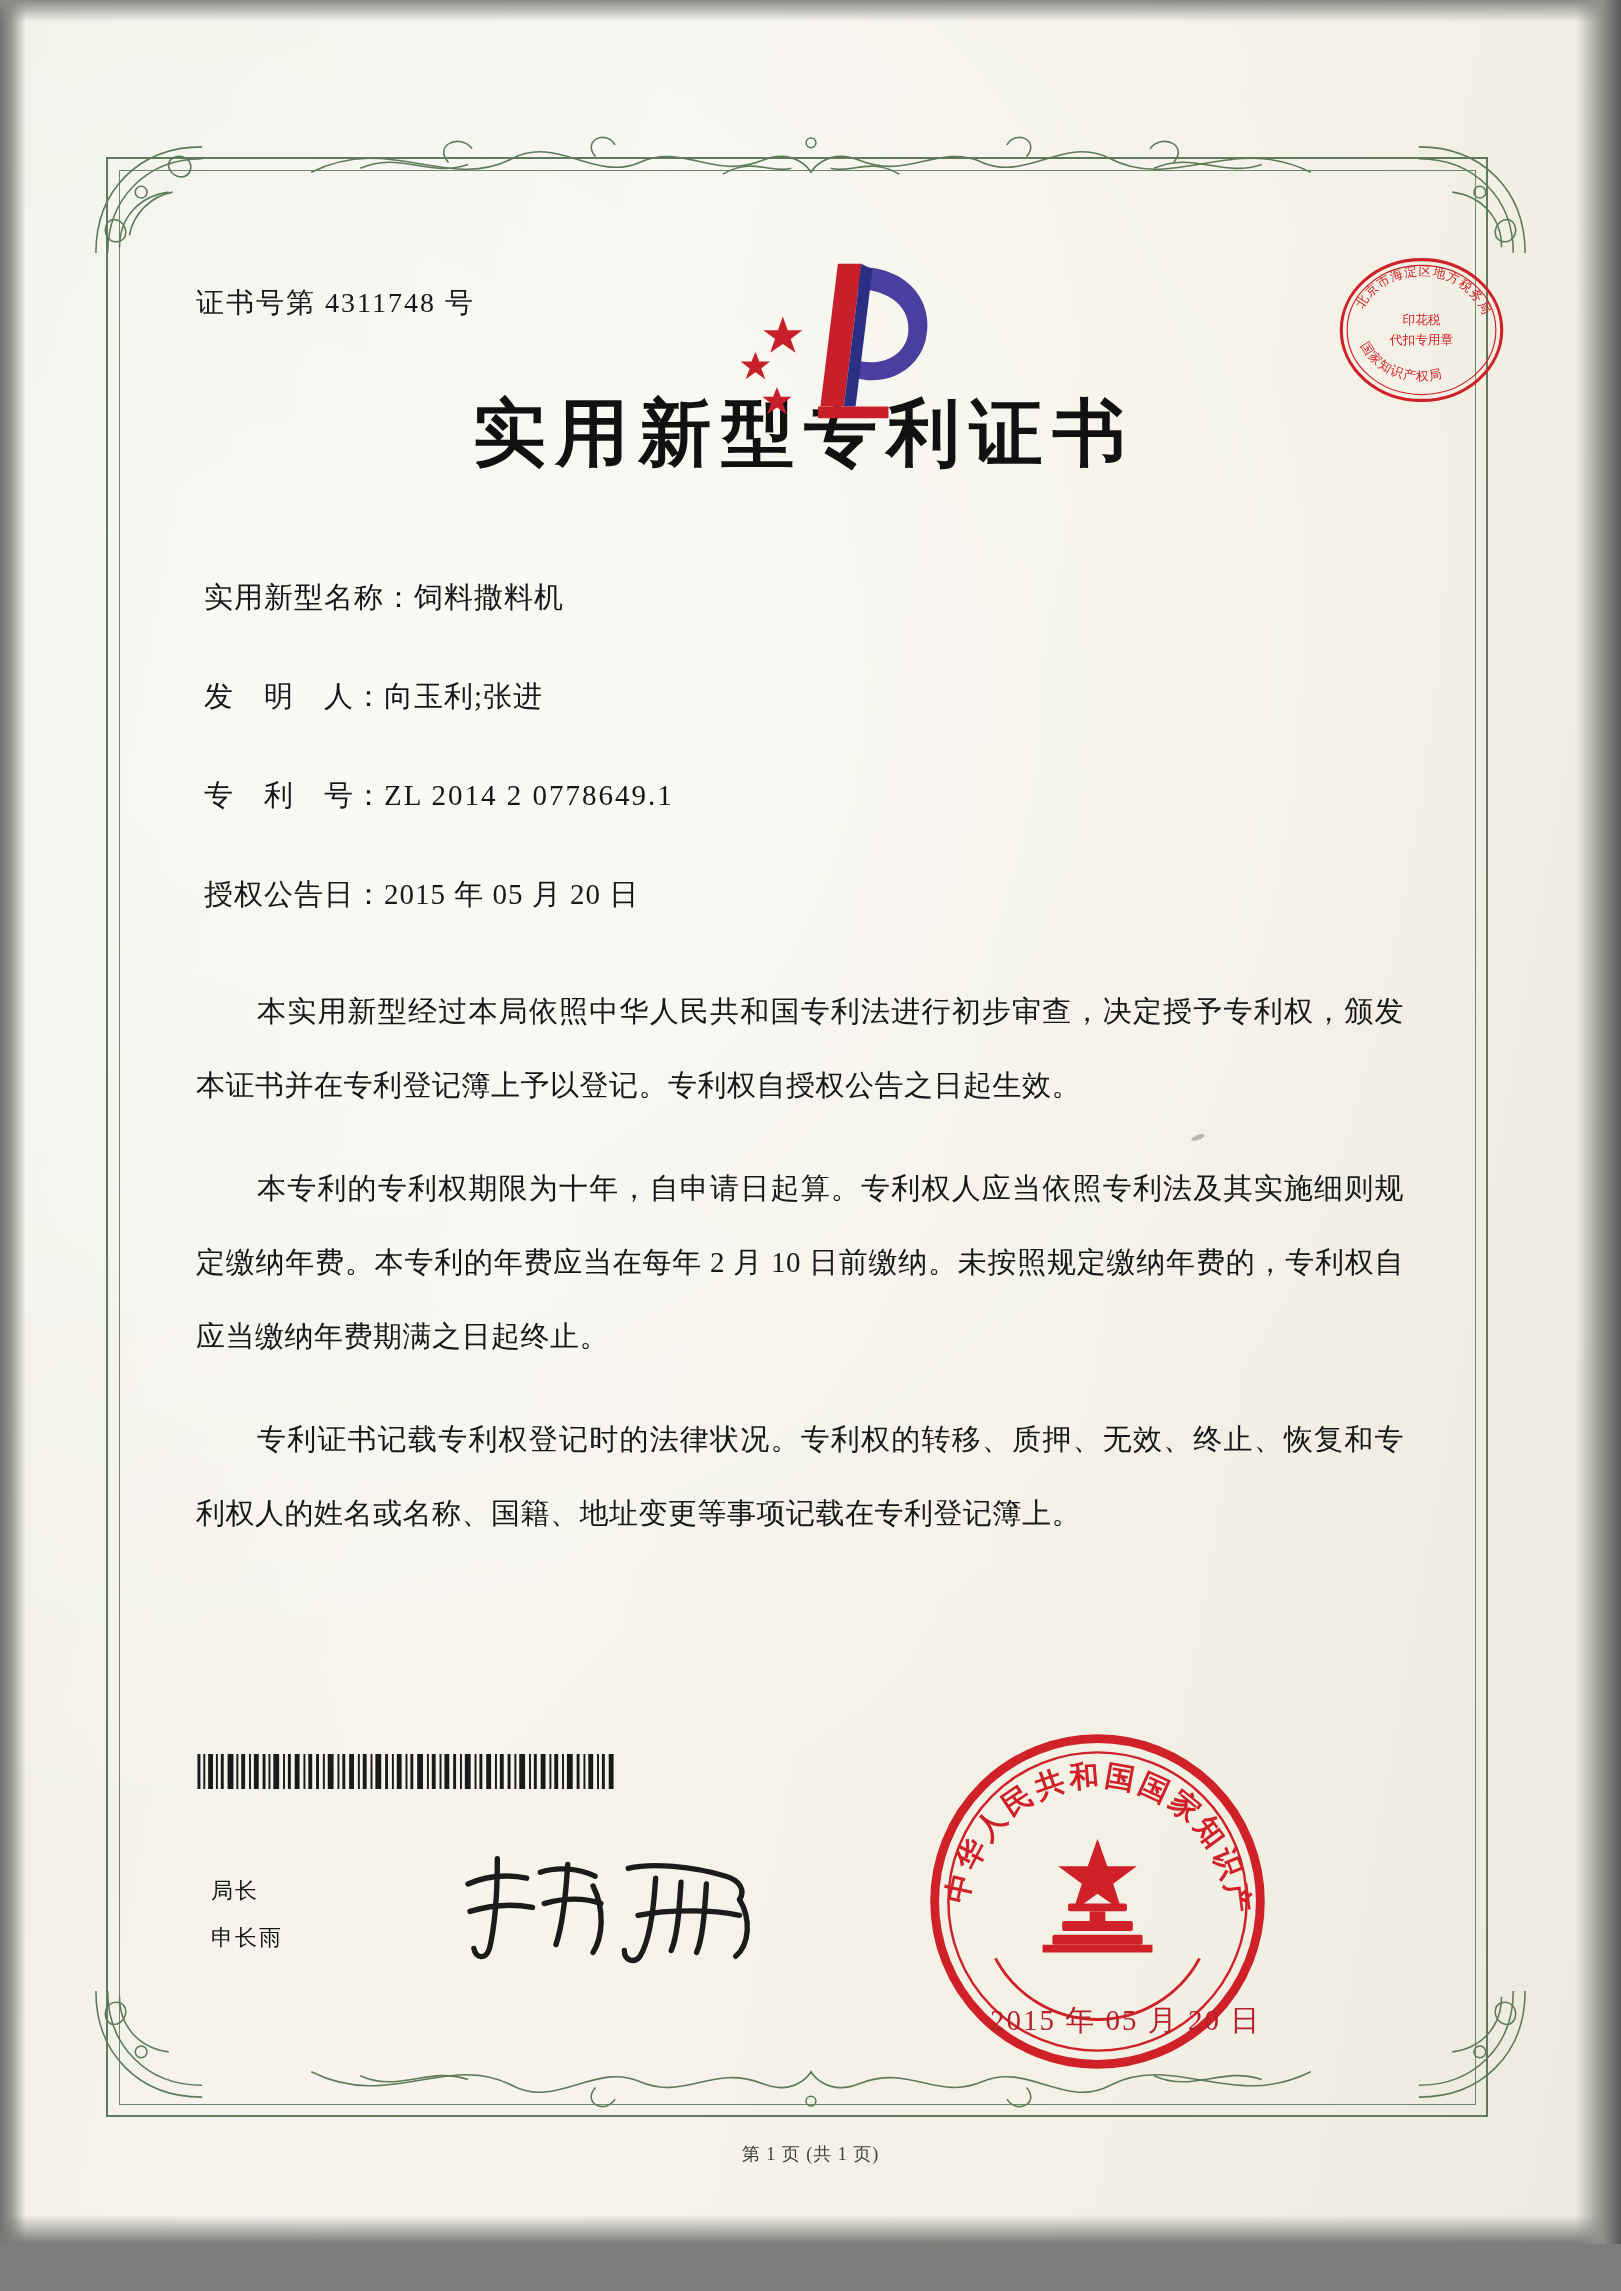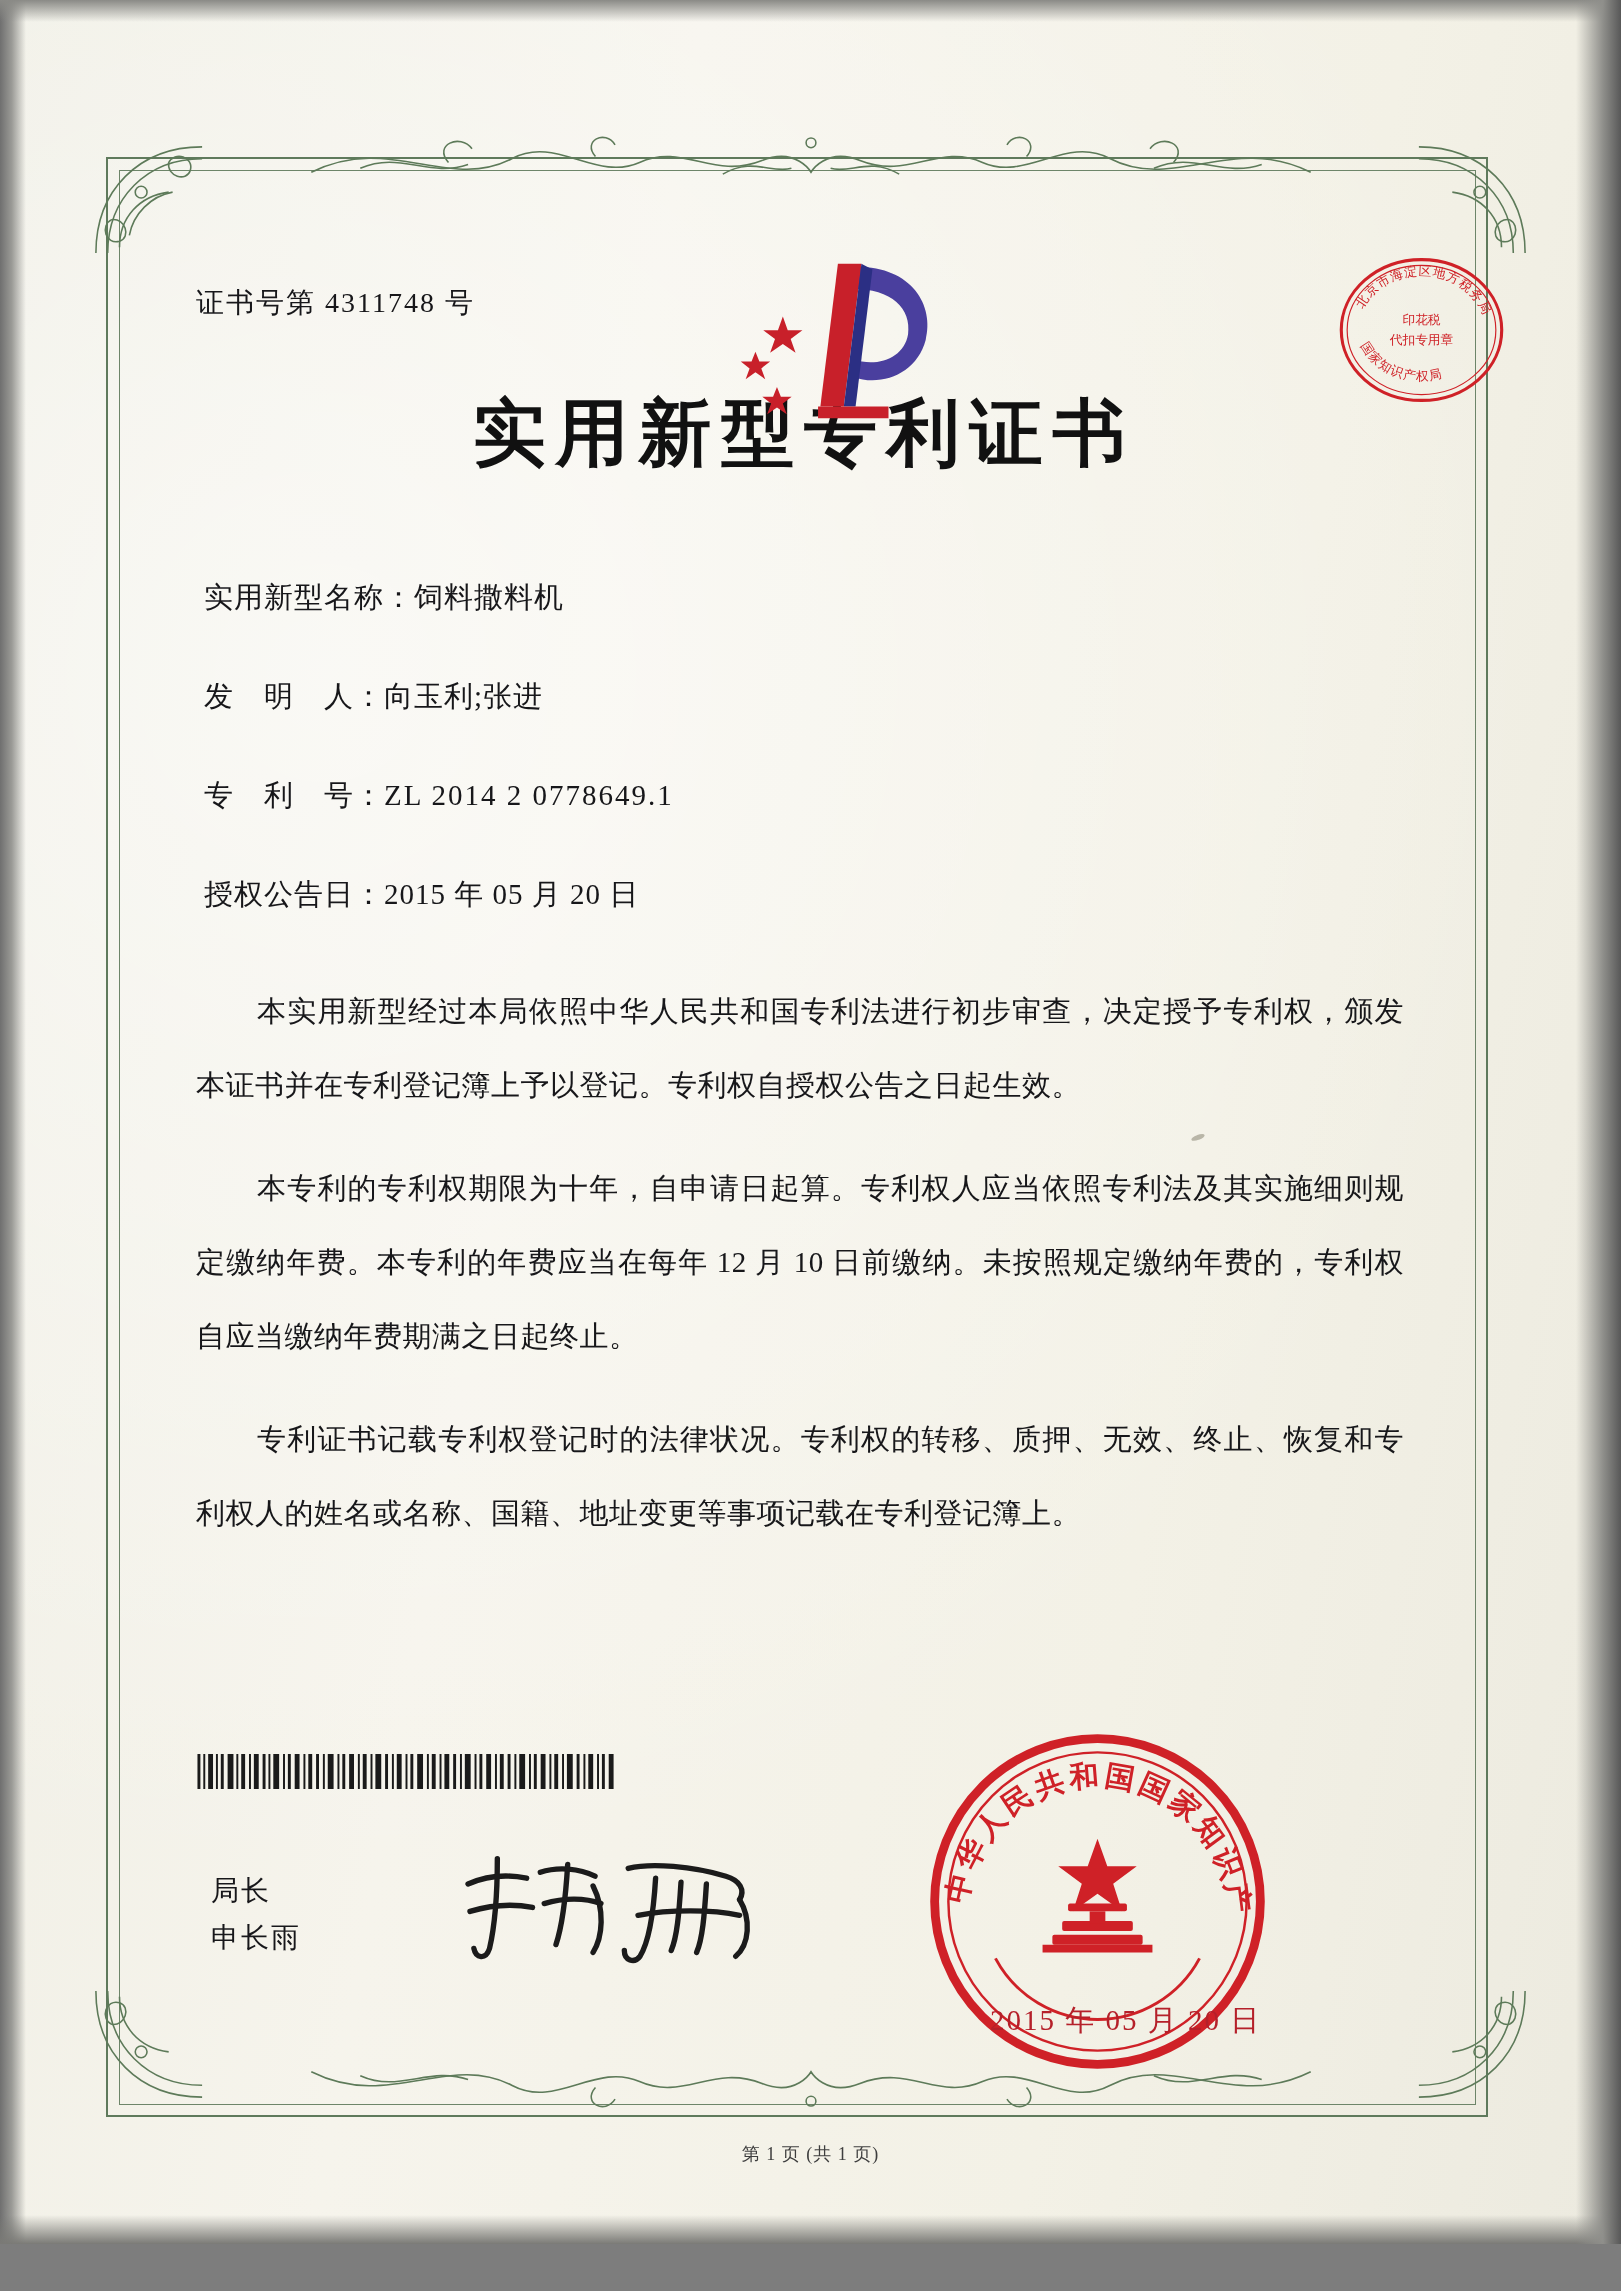--- a/index.html
+++ b/index.html
@@ -176,21 +176,21 @@
     width: 421px;
     height: 35px;
     z-index: 12;
   }
 
   
   .director {
     position: absolute;
     left: 211px;
     top: 1867px;
-    font-size: 28px;
+    font-size: 22px;
     line-height: 47px;
     color: #17171a;
     letter-spacing: 2px;
     z-index: 12;
   }
   
   .signature {
     position: absolute;
     left: 446px;
     top: 1843px;
@@ -373,21 +373,21 @@
       <div class="field mono">
         <span class="lbl">专　利　号：</span><span class="val">ZL 2014 2 0778649.1</span>
       </div>
       <div class="field">
         <span class="lbl">授权公告日：</span><span class="val">2015 年 05 月 20 日</span>
       </div>
     </div>
 
     <div class="paras">
       <p class="para">本实用新型经过本局依照中华人民共和国专利法进行初步审查，决定授予专利权，颁发本证书并在专利登记簿上予以登记。专利权自授权公告之日起生效。</p>
-      <p class="para">本专利的专利权期限为十年，自申请日起算。专利权人应当依照专利法及其实施细则规定缴纳年费。本专利的年费应当在每年 12 月 10 日前缴纳。未按照规定缴纳年费的，专利权自应当缴纳年费期满之日起终止。</p>
+      <p class="para">本专利的专利权期限为十年，自申请日起算。专利权人应当依照专利法及其实施细则规定缴纳年费。本专利的年费应当在每年 2 月 10 日前缴纳。未按照规定缴纳年费的，专利权自应当缴纳年费期满之日起终止。</p>
       <p class="para">专利证书记载专利权登记时的法律状况。专利权的转移、质押、无效、终止、恢复和专利权人的姓名或名称、国籍、地址变更等事项记载在专利登记簿上。</p>
     </div>
   </div>
 
   <div class="speck"></div>
 
   <div class="barcode">
     <svg viewBox="0 0 430 36" width="421" height="35">
       <g fill="#1a1a1a">
         <rect x="0" y="0" width="3" height="36"></rect>

